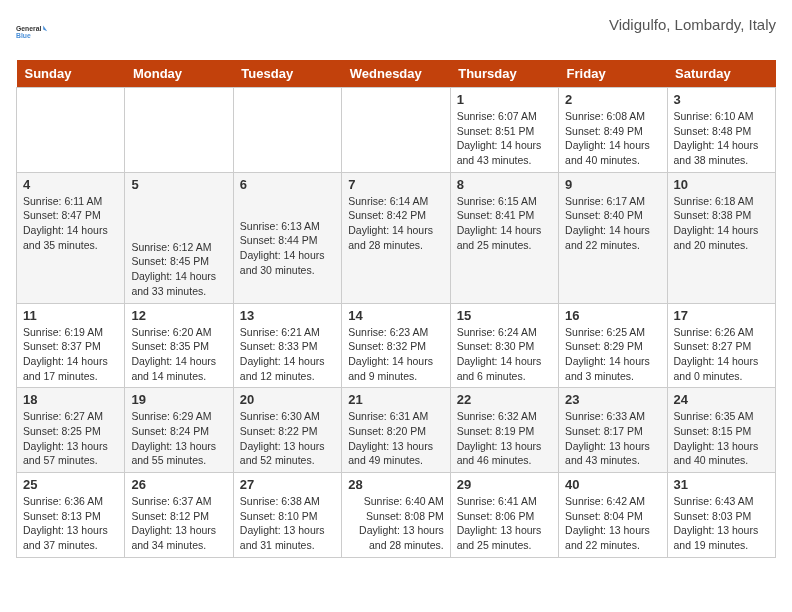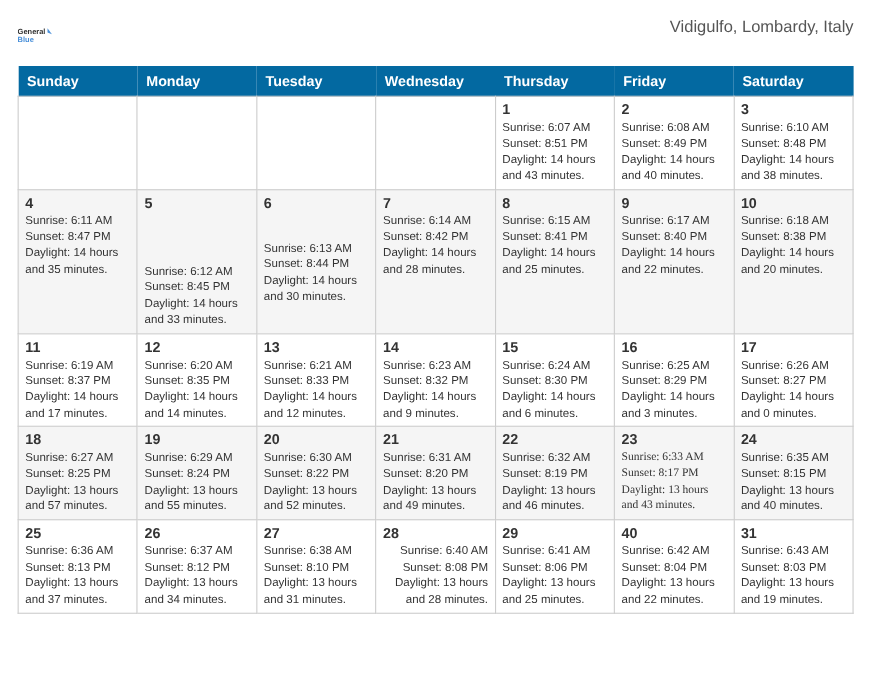--- a/index.html
+++ b/index.html
@@ -36,21 +36,21 @@
     .location-subtitle {
       font-size: 15px;
       color: #555;
     }
     table {
       width: 100%;
       border-collapse: collapse;
       font-size: 11px;
     }
     thead tr th {
-      background-color: #0369a1;
+      background-color: #c2410c;
       color: #fff;
       text-align: left;
       padding: 6px 8px;
       font-size: 13px;
       font-weight: bold;
     }
     tbody tr td {
       border: 1px solid #ccc;
       vertical-align: top;
       padding: 4px 6px;
@@ -268,21 +268,21 @@
         </td>
         <td>
           <span class="day-number">22</span>
           <div class="day-info" style="white-space: pre-line;">Sunrise: 6:32 AM
 Sunset: 8:19 PM
 Daylight: 13 hours
 and 46 minutes.</div>
         </td>
         <td>
           <span class="day-number">23</span>
-          <div class="day-info" style="white-space: pre-line; font-family: Liberation Serif, serif;">Sunrise: 6:33 AM
+          <div class="day-info" style="white-space: pre-line;">Sunrise: 6:33 AM
 Sunset: 8:17 PM
 Daylight: 13 hours
 and 43 minutes.</div>
         </td>
         <td>
           <span class="day-number">24</span>
           <div class="day-info" style="white-space: pre-line;">Sunrise: 6:35 AM
 Sunset: 8:15 PM
 Daylight: 13 hours
 and 40 minutes.</div>

